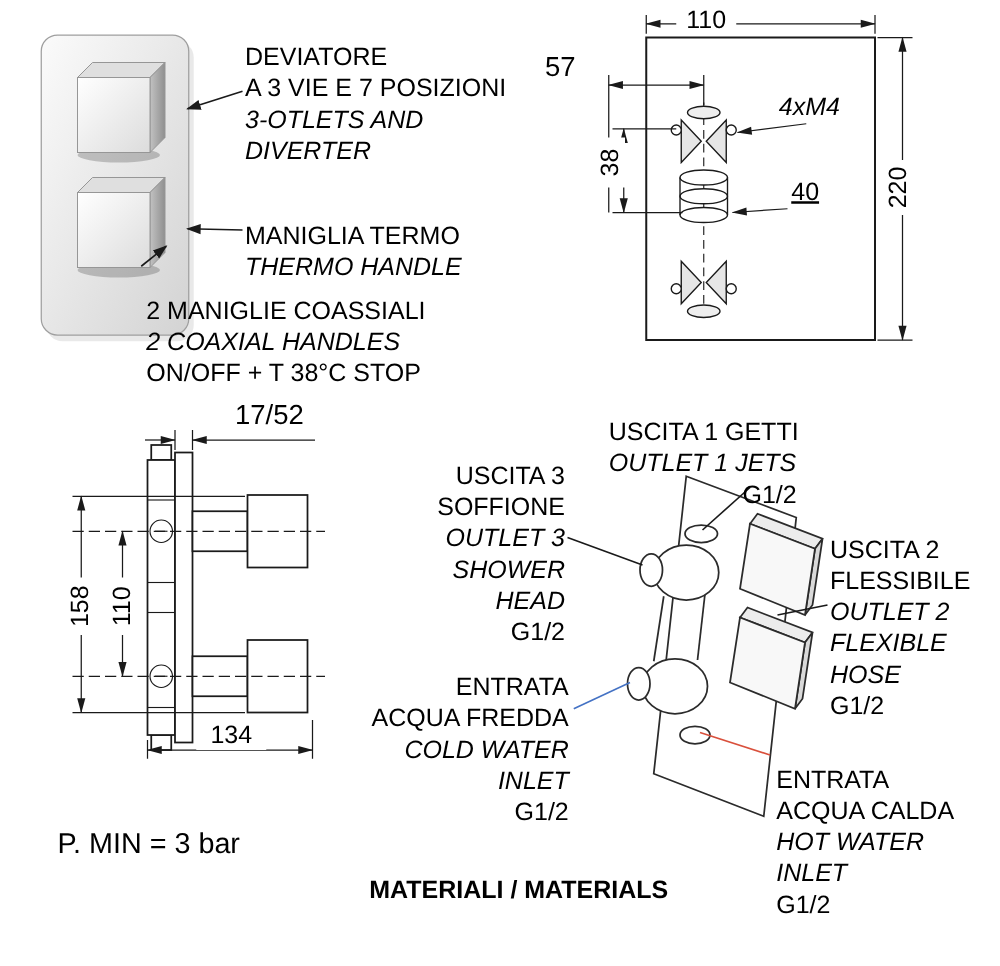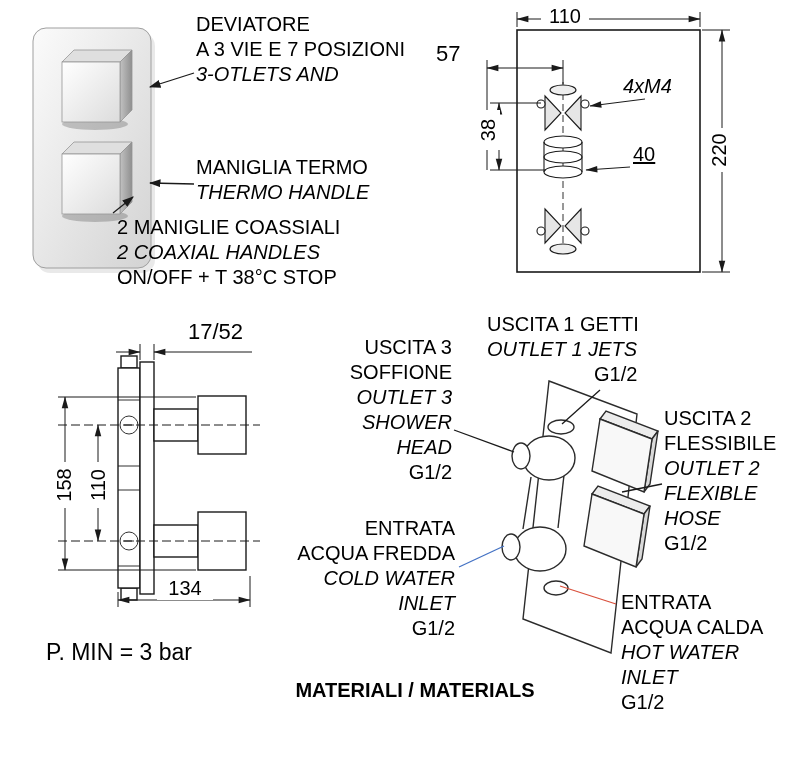--- a/index.html
+++ b/index.html
@@ -1,19 +1,19 @@
 <!DOCTYPE html>
 <html><head>
 <meta charset="utf-8">
 <style>
   * { margin:0; padding:0; box-sizing:border-box; }
   body { background:#ffffff; font-family:"Liberation Sans", sans-serif; color:#000; }
   .sheet { position:relative; width:800px; height:773px; background:#fff; overflow:hidden; }
   .art { position:absolute; left:0; top:0; }
-  .txt { position:absolute; font-size:20px; line-height:25px; white-space:nowrap; }
+  .txt { position:absolute; font-size:20px; line-height:25px; white-space:nowrap;margin-top:22px; }
   .txt div { white-space:nowrap; }
   .it { font-style:italic; }
   .dim { position:absolute; font-size:20px; line-height:24px; background:#fff; padding:0 2px; white-space:nowrap; }
   .center { text-align:center; }
   .ralign { text-align:right; }
   .rot { transform:rotate(-90deg); transform-origin:center; }
   .big { font-size:22px; }
   .xl { font-size:23px; }
   .t21 { font-size:21px; }
   .bold { font-weight:bold; }
@@ -172,20 +172,21 @@
       <line x1="662" y1="484" x2="622" y2="492" stroke="#1a1a1a"></line>
       <line x1="459" y1="567" x2="504" y2="546" stroke="#4472c4"></line>
       <line x1="616" y1="604" x2="560" y2="586" stroke="#d9503c"></line>
     </g>
   </svg>
 
   <div class="txt" style="left:196px; top:12px;">
     <div>DEVIATORE</div>
     <div>A 3 VIE E 7 POSIZIONI</div>
     <div class="it">3-OTLETS AND</div>
+    <div class="it">DIVERTER</div>
   </div>
 
   <div class="txt" style="left:196px; top:155px;">
     <div>MANIGLIA TERMO</div>
     <div class="it">THERMO HANDLE</div>
   </div>
 
   <div class="txt" style="left:117px; top:215px;">
     <div>2 MANIGLIE COASSIALI</div>
     <div class="it">2 COAXIAL HANDLES</div>
@@ -204,21 +205,21 @@
   <div class="dim rot center" style="left:75px; top:473px; width:46px;">110</div>
   <div class="dim center" style="left:157px; top:576px; width:56px;">134</div>
   <div class="txt xl" style="left:46px; top:640px;">P. MIN = 3 bar</div>
 
   <div class="txt" style="left:487px; top:312px;">
     <div>USCITA 1 GETTI</div>
     <div class="it">OUTLET 1 JETS</div>
   </div>
   <div class="txt" style="left:594px; top:362px;">G1/2</div>
 
-  <div class="txt ralign" style="left:280px; top:335px; width:172px;">
+  <div class="txt ralign" style="left:280px; top:347px; width:172px;">
     <div>USCITA 3</div>
     <div>SOFFIONE</div>
     <div class="it">OUTLET 3</div>
     <div class="it">SHOWER</div>
     <div class="it">HEAD</div>
     <div>G1/2</div>
   </div>
 
   <div class="txt" style="left:664px; top:406px;">
     <div>USCITA 2</div>

